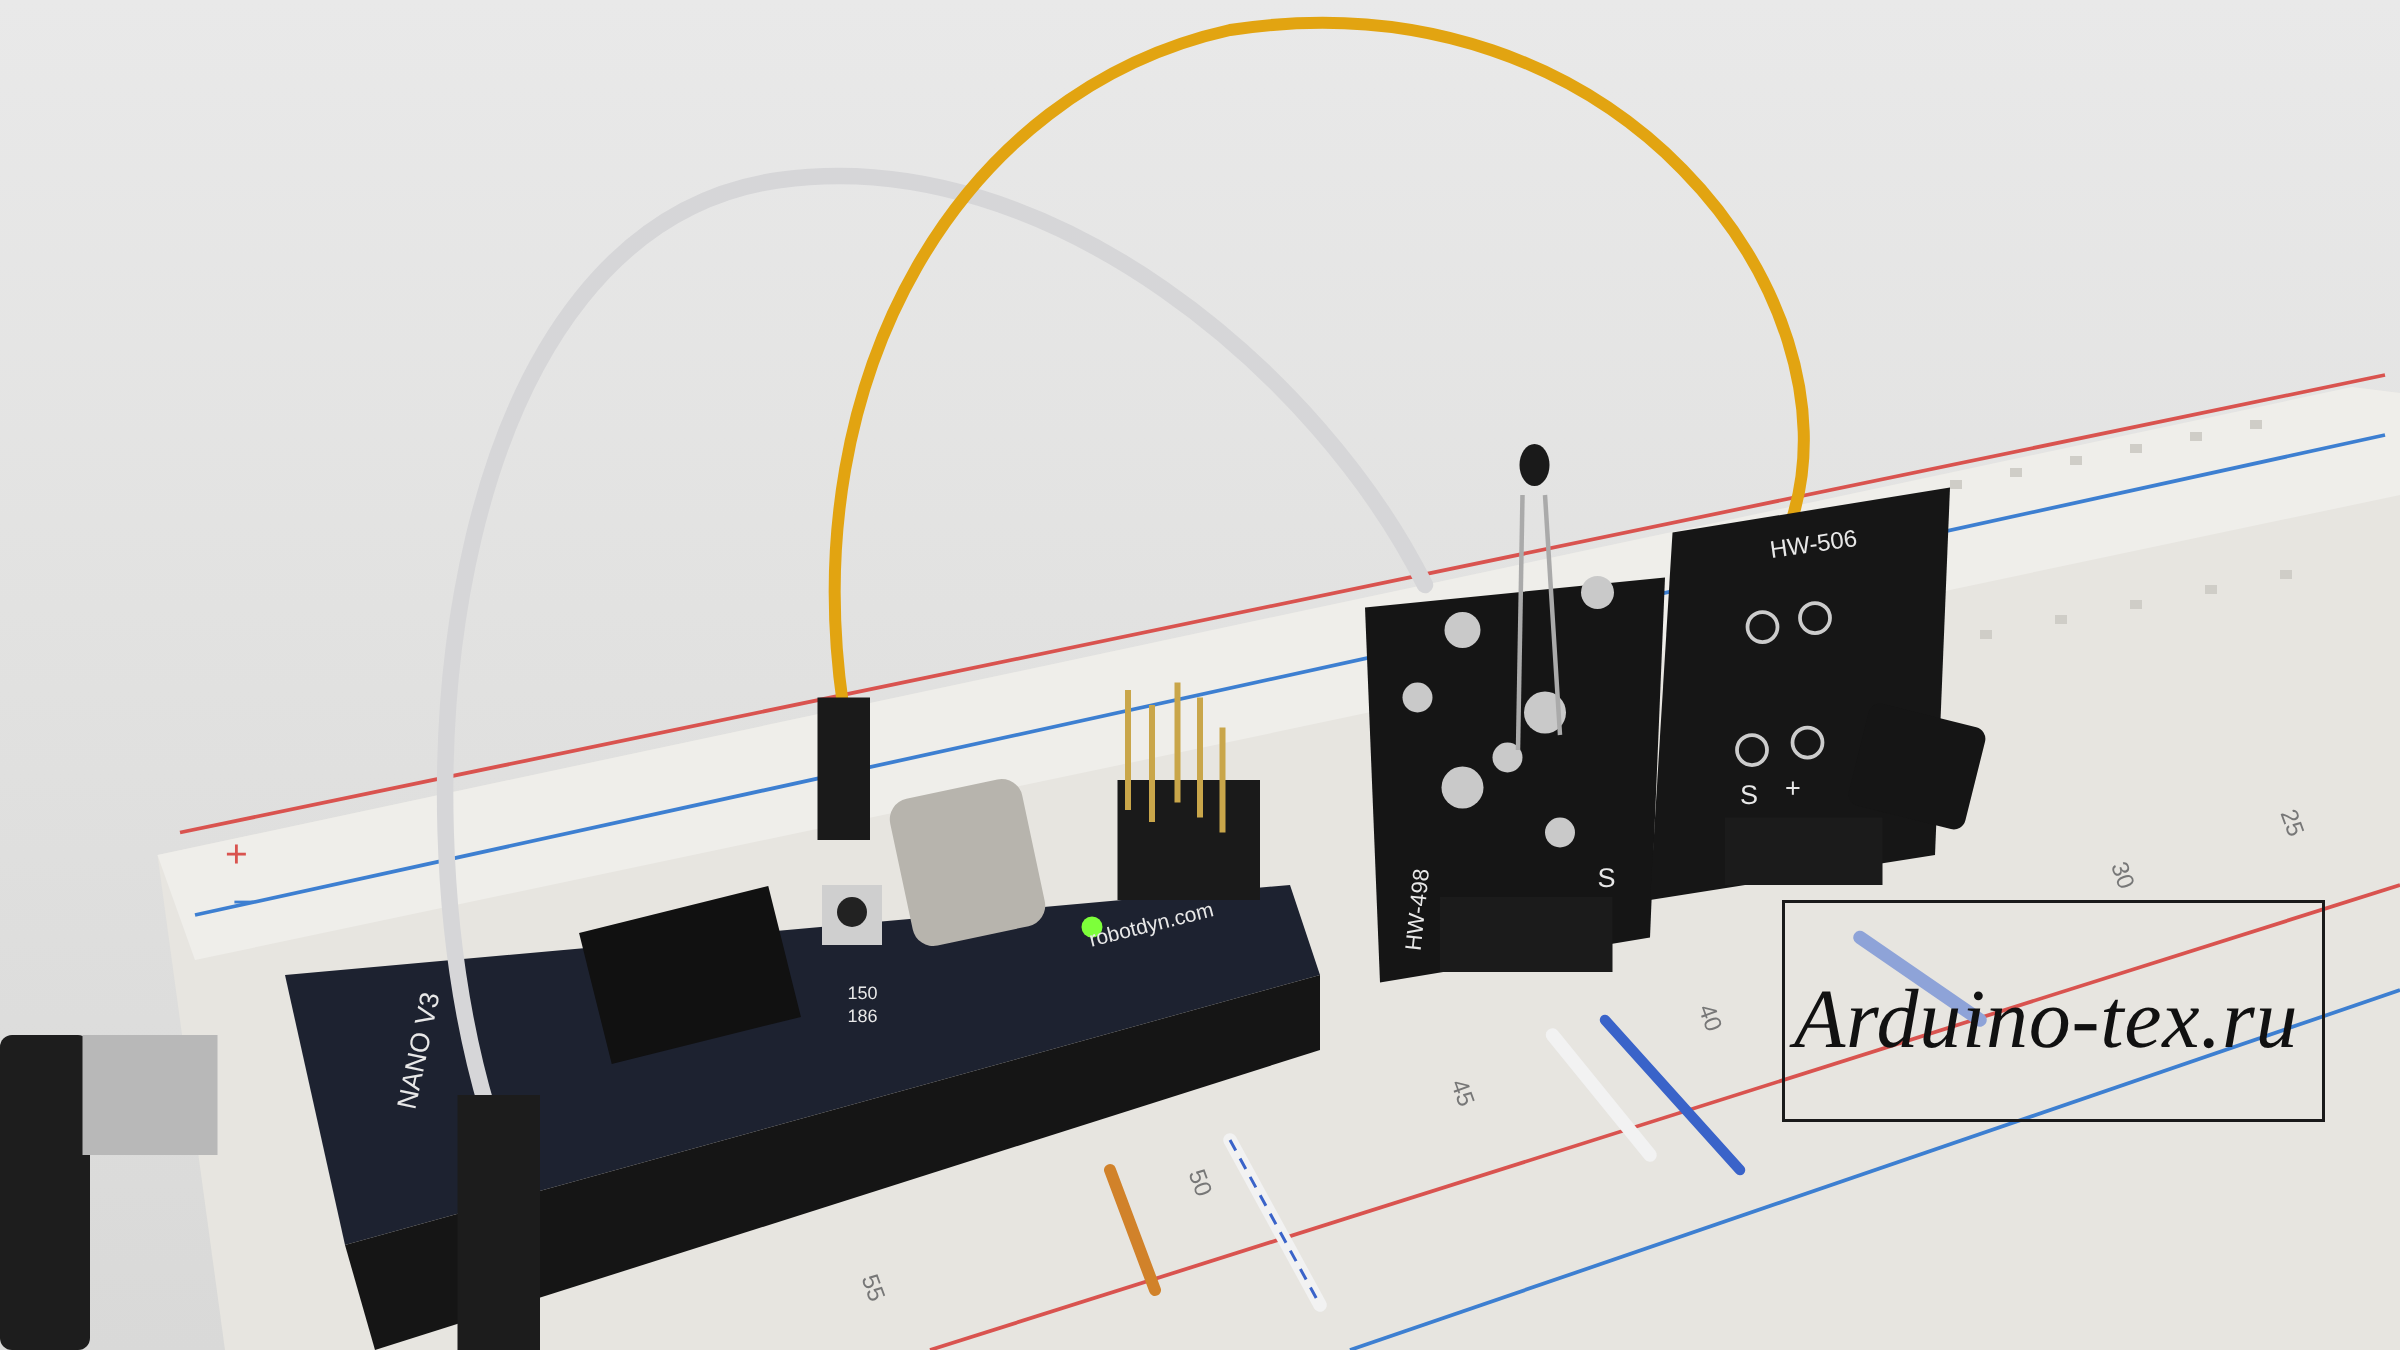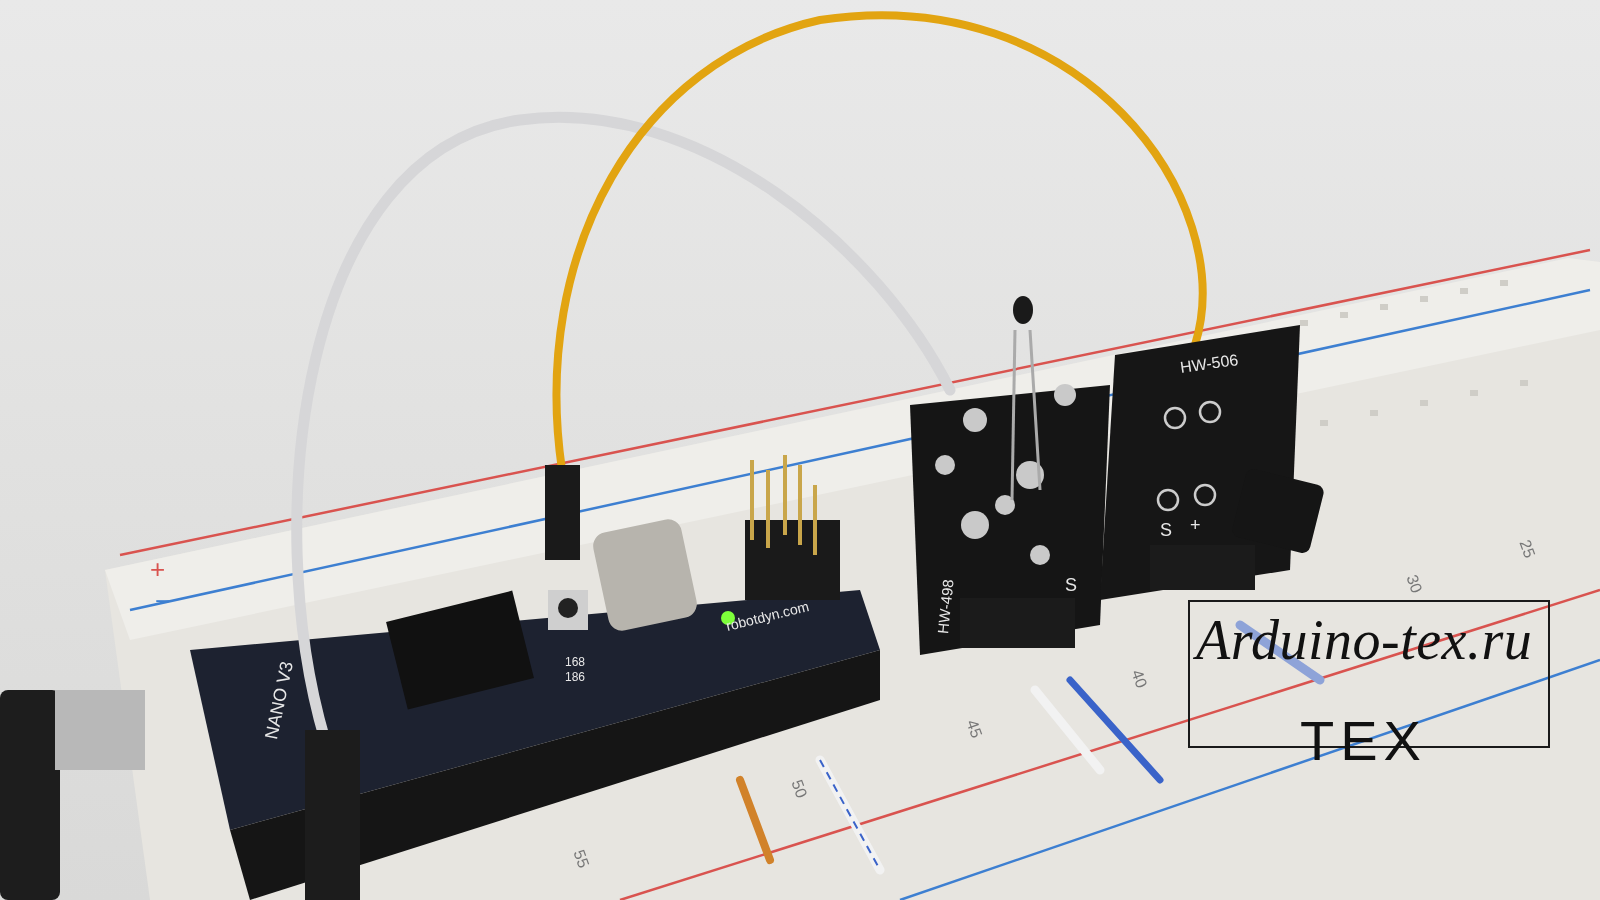--- a/index.html
+++ b/index.html
@@ -3,21 +3,21 @@
 <meta charset="utf-8">
 <style>
   html,body{margin:0;padding:0;}
   body{width:1600px;height:900px;overflow:hidden;position:relative;
        background:linear-gradient(180deg,#e9e9e9 0%,#e2e2e1 45%,#d9d9d8 100%);
        font-family:"Liberation Sans",sans-serif;}
   .scene{position:absolute;inset:0;}
   svg{position:absolute;left:0;top:0;}
   .wm-box{position:absolute;left:1188px;top:600px;width:358px;height:144px;
           border:2px solid #1a1a1a;}
-  .wm-site{position:absolute;left:1196px;top:608px;font-family:"Liberation Serif",serif;
+  .wm-site{position:absolute;left:1196px;top:648px;font-family:"Liberation Serif",serif;
            font-style:italic;font-size:56px;color:#111;letter-spacing:0.5px;white-space:nowrap;}
   .wm-tex{position:absolute;left:1300px;top:708px;font-family:"Liberation Sans",sans-serif;
           font-size:56px;color:#111;letter-spacing:6px;}
   .pcb-label{position:absolute;font-family:"Liberation Sans",sans-serif;color:#e8e8e8;font-size:16px;}
 </style>
 </head>
 <body>
 
 <div class="scene">
   <svg width="1600" height="900" viewBox="0 0 1600 900">
@@ -99,31 +99,30 @@
     <path d="M740,780 L770,860" stroke="#d1822a" stroke-width="8" stroke-linecap="round"></path>
     <path d="M820,760 L880,870" stroke="#f2f2f2" stroke-width="9" stroke-linecap="round"></path>
     <path d="M820,760 L880,870" stroke="#3a63c9" stroke-width="2" stroke-dasharray="8 6"></path>
     <path d="M1035,690 L1100,770" stroke="#f2f2f2" stroke-width="9" stroke-linecap="round"></path>
     <path d="M1070,680 L1160,780" stroke="#3a63c9" stroke-width="7" stroke-linecap="round"></path>
     <path d="M1240,625 L1320,680" stroke="#8ea3d8" stroke-width="9" stroke-linecap="round"></path>
   </svg>
 
   <span class="pcb-label" style="left:240px;top:690px;transform:rotate(-78deg);font-size:18px;">NANO V3</span>
   <span class="pcb-label" style="left:725px;top:608px;transform:rotate(-14deg);font-size:14px;">robotdyn.com</span>
-  <span class="pcb-label" style="left:565px;top:655px;font-size:12px;">168</span>
+  <span class="pcb-label" style="left:565px;top:655px;font-size:12px;">150</span>
   <span class="pcb-label" style="left:565px;top:670px;font-size:12px;">186</span>
   <span class="pcb-label" style="left:918px;top:598px;transform:rotate(-84deg);font-size:15px;">HW-498</span>
   <span class="pcb-label" style="left:1180px;top:355px;transform:rotate(-8deg);font-size:16px;">HW-506</span>
   <span class="pcb-label" style="left:1160px;top:520px;font-size:18px;">S</span>
   <span class="pcb-label" style="left:1190px;top:515px;font-size:18px;">+</span>
   <span class="pcb-label" style="left:1065px;top:575px;font-size:18px;">S</span>
 
   <span class="pcb-label" style="left:1518px;top:540px;color:#777;transform:rotate(70deg);">25</span>
   <span class="pcb-label" style="left:1405px;top:575px;color:#777;transform:rotate(70deg);">30</span>
   <span class="pcb-label" style="left:1130px;top:670px;color:#777;transform:rotate(70deg);">40</span>
   <span class="pcb-label" style="left:965px;top:720px;color:#777;transform:rotate(70deg);">45</span>
   <span class="pcb-label" style="left:790px;top:780px;color:#777;transform:rotate(70deg);">50</span>
   <span class="pcb-label" style="left:572px;top:850px;color:#777;transform:rotate(70deg);">55</span>
 
   <div class="wm-box"></div>
   <div class="wm-site">Arduino-tex.ru</div>
-  <div class="wm-tex">TEX</div>
 </div>
 
 </body></html>

